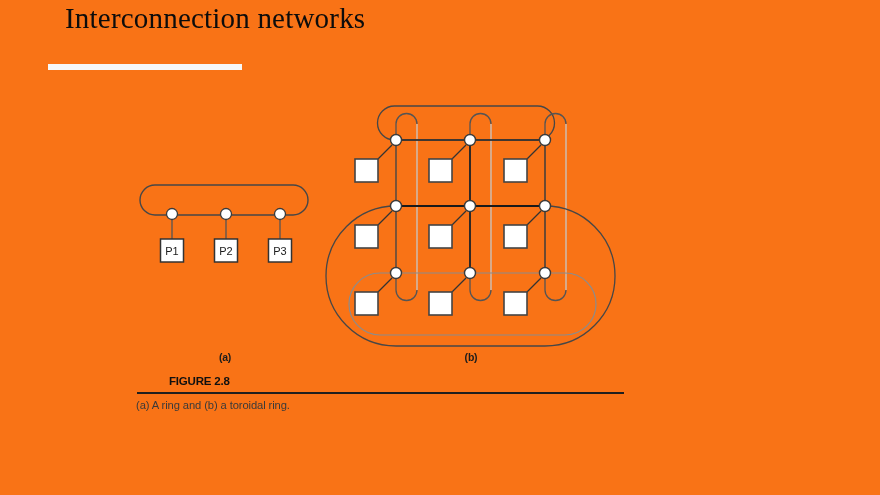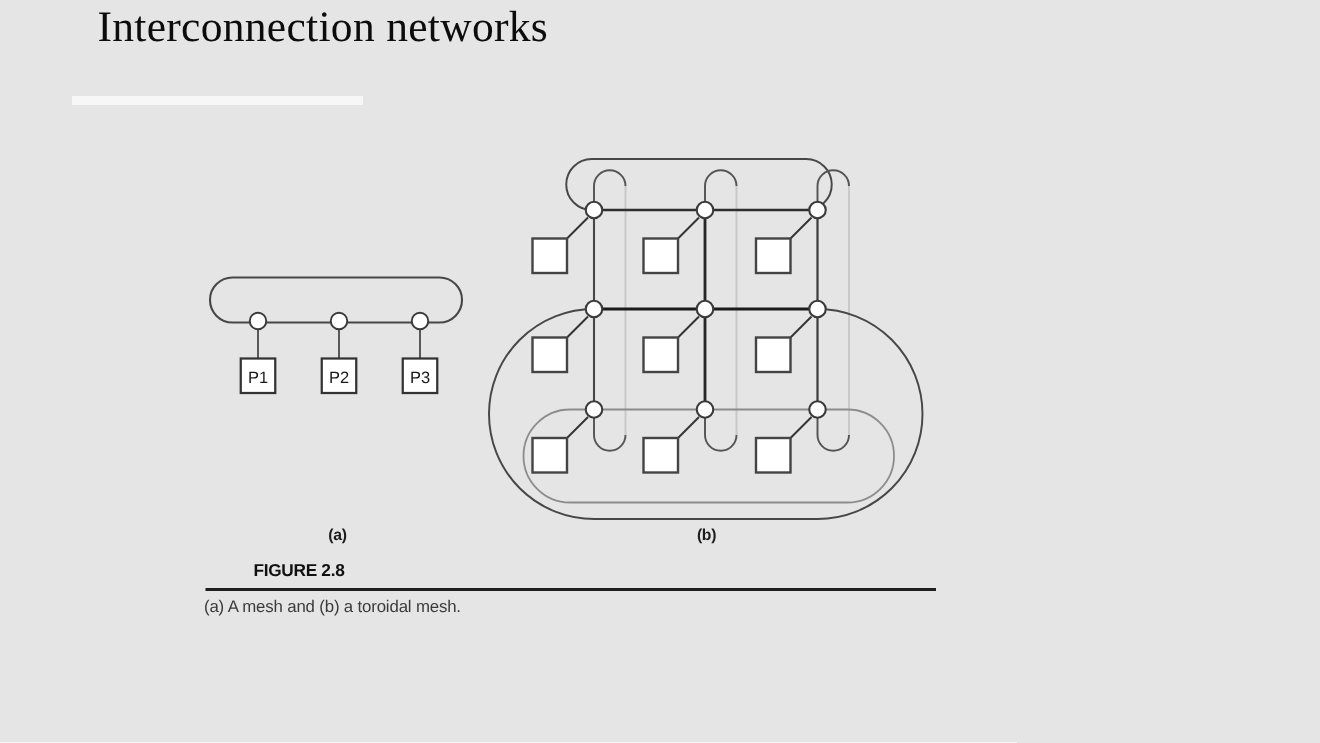--- a/index.html
+++ b/index.html
@@ -1,20 +1,20 @@
 <!DOCTYPE html>
 <html><head>
 <meta charset="utf-8">
 <style>
   html, body { margin: 0; padding: 0; background: #ffffff; }
   .slide {
     position: relative;
     width: 880px;
     height: 495px;
-    background: #e5e5e5;
+    background: #f97316;
     overflow: hidden;
     font-family: "Liberation Sans", sans-serif;
   }
   .slide-title {
     position: absolute;
     left: 65px;
     top: -3px;
     margin: 0;
     font-family: "Liberation Serif", serif;
     font-weight: 400;
@@ -176,15 +176,15 @@
         <circle cx="470" cy="273" r="5.5"></circle>
         <circle cx="545" cy="273" r="5.5"></circle>
       </g>
     </g>
   </svg>
 
   <div class="sub-label sub-label-a">(a)</div>
   <div class="sub-label sub-label-b">(b)</div>
   <div class="fig-label">FIGURE 2.8</div>
   <div class="fig-rule"></div>
-  <div class="fig-caption">(a) A mesh and (b) a toroidal mesh.</div>
+  <div class="fig-caption">(a) A ring and (b) a toroidal ring.</div>
 
 </div>
 
 </body></html>

